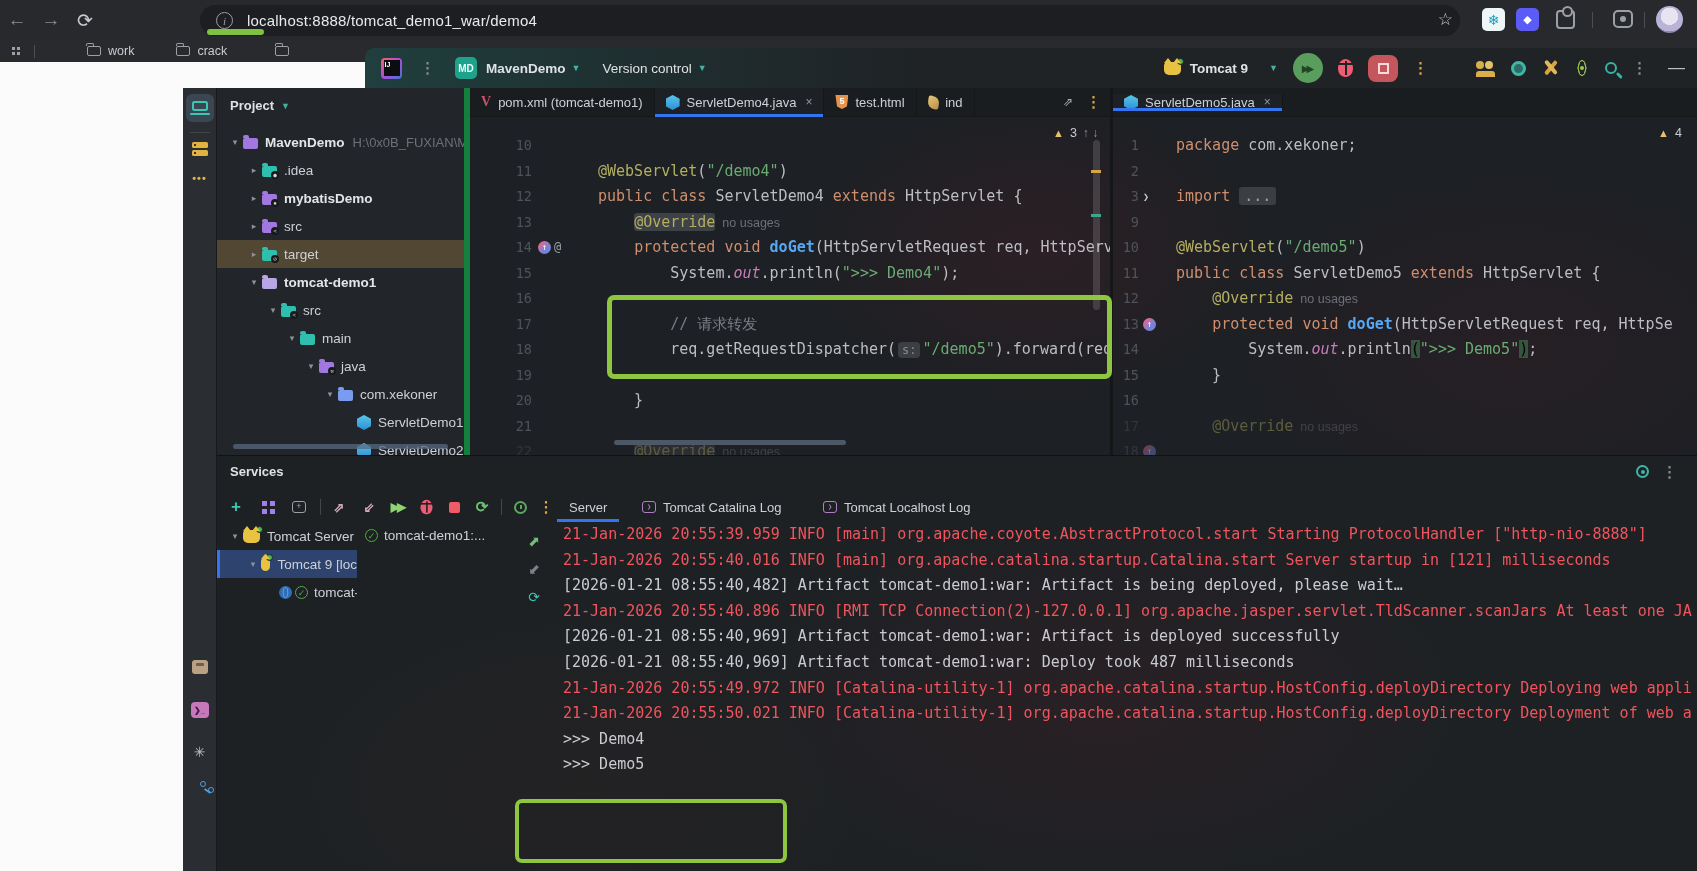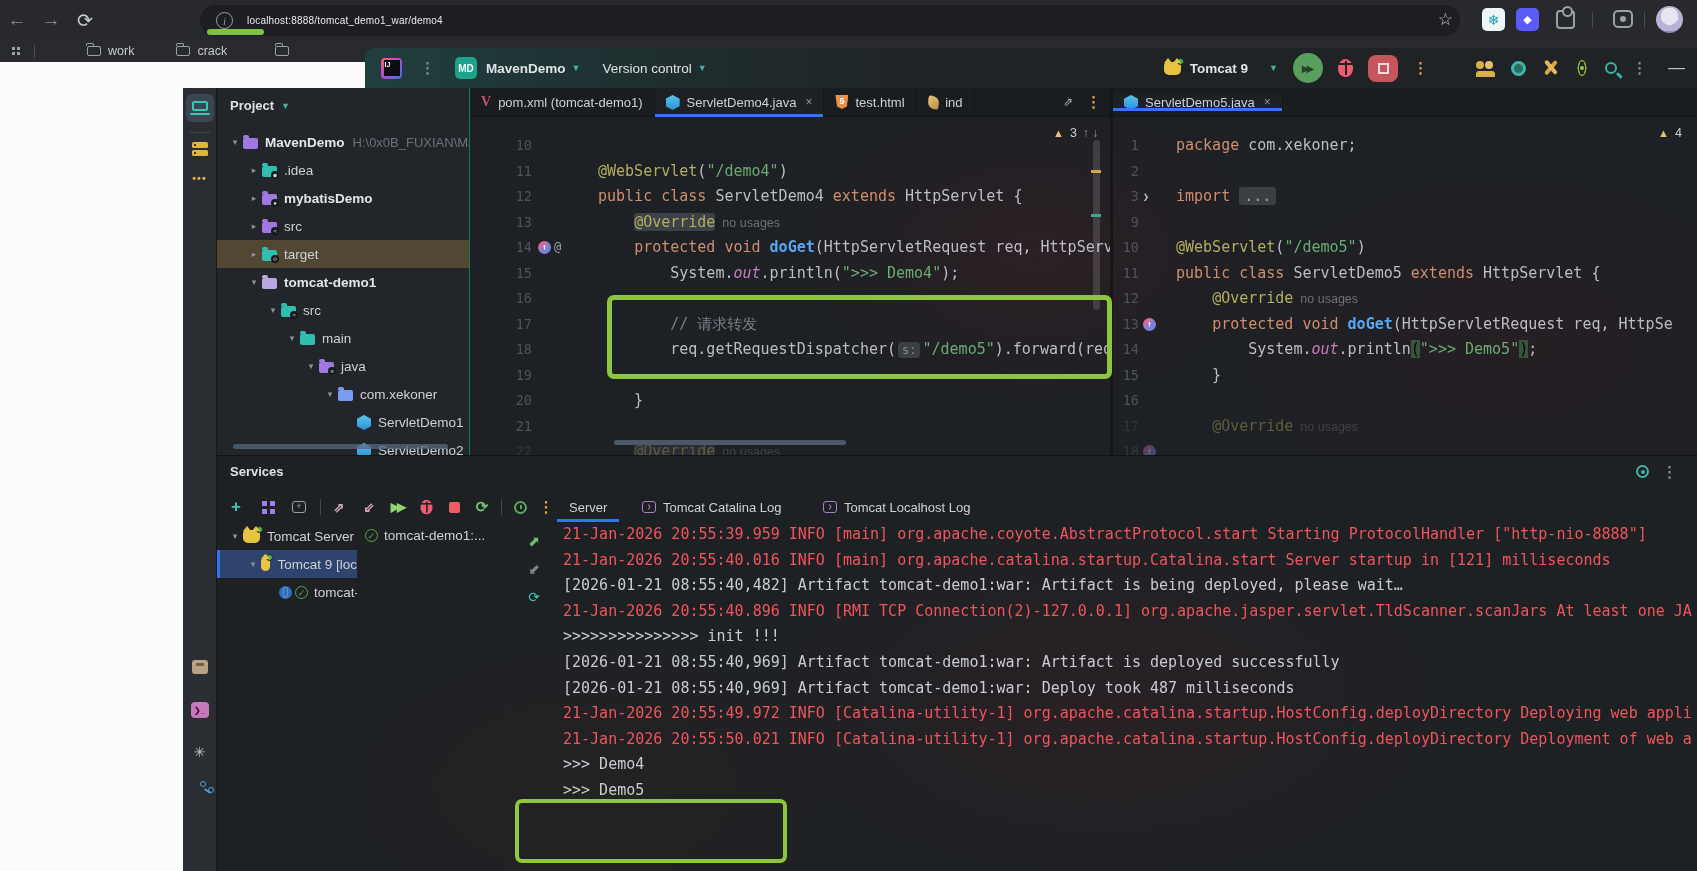--- a/index.html
+++ b/index.html
@@ -5,21 +5,21 @@
   * { margin:0; padding:0; box-sizing:border-box; }
   html,body { width:1697px; height:871px; overflow:hidden; background:#fff;
     font-family:"Liberation Sans", sans-serif; }
 
   
   #browser-toolbar { position:absolute; left:0; top:0; width:1697px; height:40px; background:#28292d; display:flex; align-items:center; }
   .nav-ic { width:34px; height:34px; display:flex; align-items:center; justify-content:center; color:#8b8e93; font-size:19px; border-radius:50%; }
   .nav-ic.lit { color:#c7cacf; }
   #url-pill { position:absolute; left:200px; top:5px; width:1260px; height:31px; background:#1d1e21; border-radius:16px; display:flex; align-items:center; }
   .info-ic { width:17px; height:17px; border:1.5px solid #9aa0a6; border-radius:50%; color:#9aa0a6; font-size:11px; display:flex; align-items:center; justify-content:center; margin-left:16px; font-style:italic; font-family:"Liberation Serif",serif;}
-  #url-text { color:#e8eaed; font-size:10px; margin-left:14px; letter-spacing:.2px; }
+  #url-text { color:#e8eaed; font-size:15px; margin-left:14px; letter-spacing:.2px; }
   #star-ic { position:absolute; right:244px; top:9px; color:#c7cacf; font-size:17px; }
   .ext-badge { width:23px; height:23px; border-radius:5px; display:flex; align-items:center; justify-content:center; font-size:14px; }
   #ext-snow { position:absolute; right:192px; top:8px; background:#eef6f8; color:#1d9db0; }
   #ext-purple { position:absolute; right:158px; top:8px; background:#5b5bf5; color:#fff; font-size:11px; }
   #puzzle-ic { position:absolute; right:122px; top:10px; width:19px; height:19px; border:2px solid #9aa0a6; border-radius:4px; }
   #puzzle-ic:before { content:""; position:absolute; left:4px; top:-6px; width:7px; height:7px; border-radius:50%; border:2px solid #9aa0a6; background:#28292d;}
   .tdiv { position:absolute; top:12px; width:1px; height:16px; background:#4a4d52; }
   #cam-ic { position:absolute; right:64px; top:10px; width:20px; height:18px; border:2px solid #9aa0a6; border-radius:5px; }
   #cam-ic:before { content:""; position:absolute; left:5px; top:4px; width:6px; height:6px; border-radius:50%; background:#9aa0a6; }
   #avatar { position:absolute; right:14px; top:6px; width:27px; height:27px; border-radius:50%; background:radial-gradient(circle at 50% 38%, #e8e4f2 0 40%, #b9b3d6 41% 70%, #8d87b0 71%); }
@@ -91,21 +91,21 @@
   .buildbox:before { content:""; display:block; margin:3px auto 0; width:8px; height:3px; background:#6e5f4b; border-radius:1px;}
   .term { top:614px; width:18px; height:16px; background:#c678ba; border-radius:4px; color:#42173c; font-size:8px; font-weight:bold; display:flex; align-items:center; justify-content:center;}
   .spider { top:656px; color:#b9c0c6; font-size:14px;}
   .branch { top:694px; width:14px; height:18px; position:relative;}
   .branch:before { content:""; position:absolute; left:2px; top:2px; bottom:2px; width:2px; background:#4d9fe8; border-radius:1px;}
   .branch i, .branch b { position:absolute; width:6px; height:6px; border:1.8px solid #4d9fe8; border-radius:50%; background:#2a2d31;}
   .branch i { left:0; top:-1px;} .branch b { left:8px; top:5px;}
   .branch:after { content:""; position:absolute; left:4px; top:8px; width:7px; height:2px; background:#4d9fe8; transform:rotate(35deg);}
 
   
-  #project-panel { position:absolute; left:34px; top:0; width:253px; height:367px; background:#22262a; border-right:1px solid #15803d; overflow:hidden;}
+  #project-panel { position:absolute; left:34px; top:0; width:253px; height:367px; background:#22262a; border-right:6px solid #15803d; overflow:hidden;}
   #project-header { display:flex; align-items:center; gap:7px; padding:10px 0 0 13px; color:#dfe1e5; font-size:13px; font-weight:bold;}
   #project-header .chev-dn { margin-left:0;}
   #project-tree { position:absolute; left:0; top:40px; right:0; }
   .trow { height:28px; display:flex; align-items:center; white-space:nowrap; overflow:hidden; font-size:13.5px; color:#ced0d6;}
   .trow.sel { background:#514733; }
   .chev { width:16px; color:#8c9199; font-size:9px; text-align:center; flex:none;}
   .ticon { flex:none; margin-right:7px; position:relative;}
   .tlabel.b { font-weight:bold; color:#e3e5e9;}
   .tsuffix { color:#6c7078; margin-left:8px; font-size:13px;}
   .folder { width:15px; height:11px; border-radius:2px; margin-top:2px;}
@@ -535,21 +535,20 @@
       <span>tomcat-demo1:...</span>
     </div>
     <span class="cgut" style="top:74px;color:#73bd79">⬈</span>
     <span class="cgut" style="top:102px;color:#7d828a">⬋</span>
     <span class="cgut" style="top:130px;color:#3ec6b4">⟳</span>
     <div id="console-log">
         <div class="logline red">21-Jan-2026 20:55:39.959 INFO [main] org.apache.coyote.AbstractProtocol.start Starting ProtocolHandler ["http-nio-8888"]</div>
         <div class="logline red">21-Jan-2026 20:55:40.016 INFO [main] org.apache.catalina.startup.Catalina.start Server startup in [121] milliseconds</div>
         <div class="logline">[2026-01-21 08:55:40,482] Artifact tomcat-demo1:war: Artifact is being deployed, please wait…</div>
         <div class="logline red">21-Jan-2026 20:55:40.896 INFO [RMI TCP Connection(2)-127.0.0.1] org.apache.jasper.servlet.TldScanner.scanJars At least one JA</div>
-        <div class="logline">&gt;&gt;&gt;&gt;&gt;&gt;&gt;&gt;&gt;&gt;&gt;&gt;&gt;&gt;&gt; init !!!</div>
         <div class="logline">[2026-01-21 08:55:40,969] Artifact tomcat-demo1:war: Artifact is deployed successfully</div>
         <div class="logline">[2026-01-21 08:55:40,969] Artifact tomcat-demo1:war: Deploy took 487 milliseconds</div>
         <div class="logline red">21-Jan-2026 20:55:49.972 INFO [Catalina-utility-1] org.apache.catalina.startup.HostConfig.deployDirectory Deploying web appli</div>
         <div class="logline red">21-Jan-2026 20:55:50.021 INFO [Catalina-utility-1] org.apache.catalina.startup.HostConfig.deployDirectory Deployment of web a</div>
         <div class="logline">&gt;&gt;&gt; Demo4</div>
         <div class="logline">&gt;&gt;&gt; Demo5</div>
       </div>
   </div>
 </div>
 

